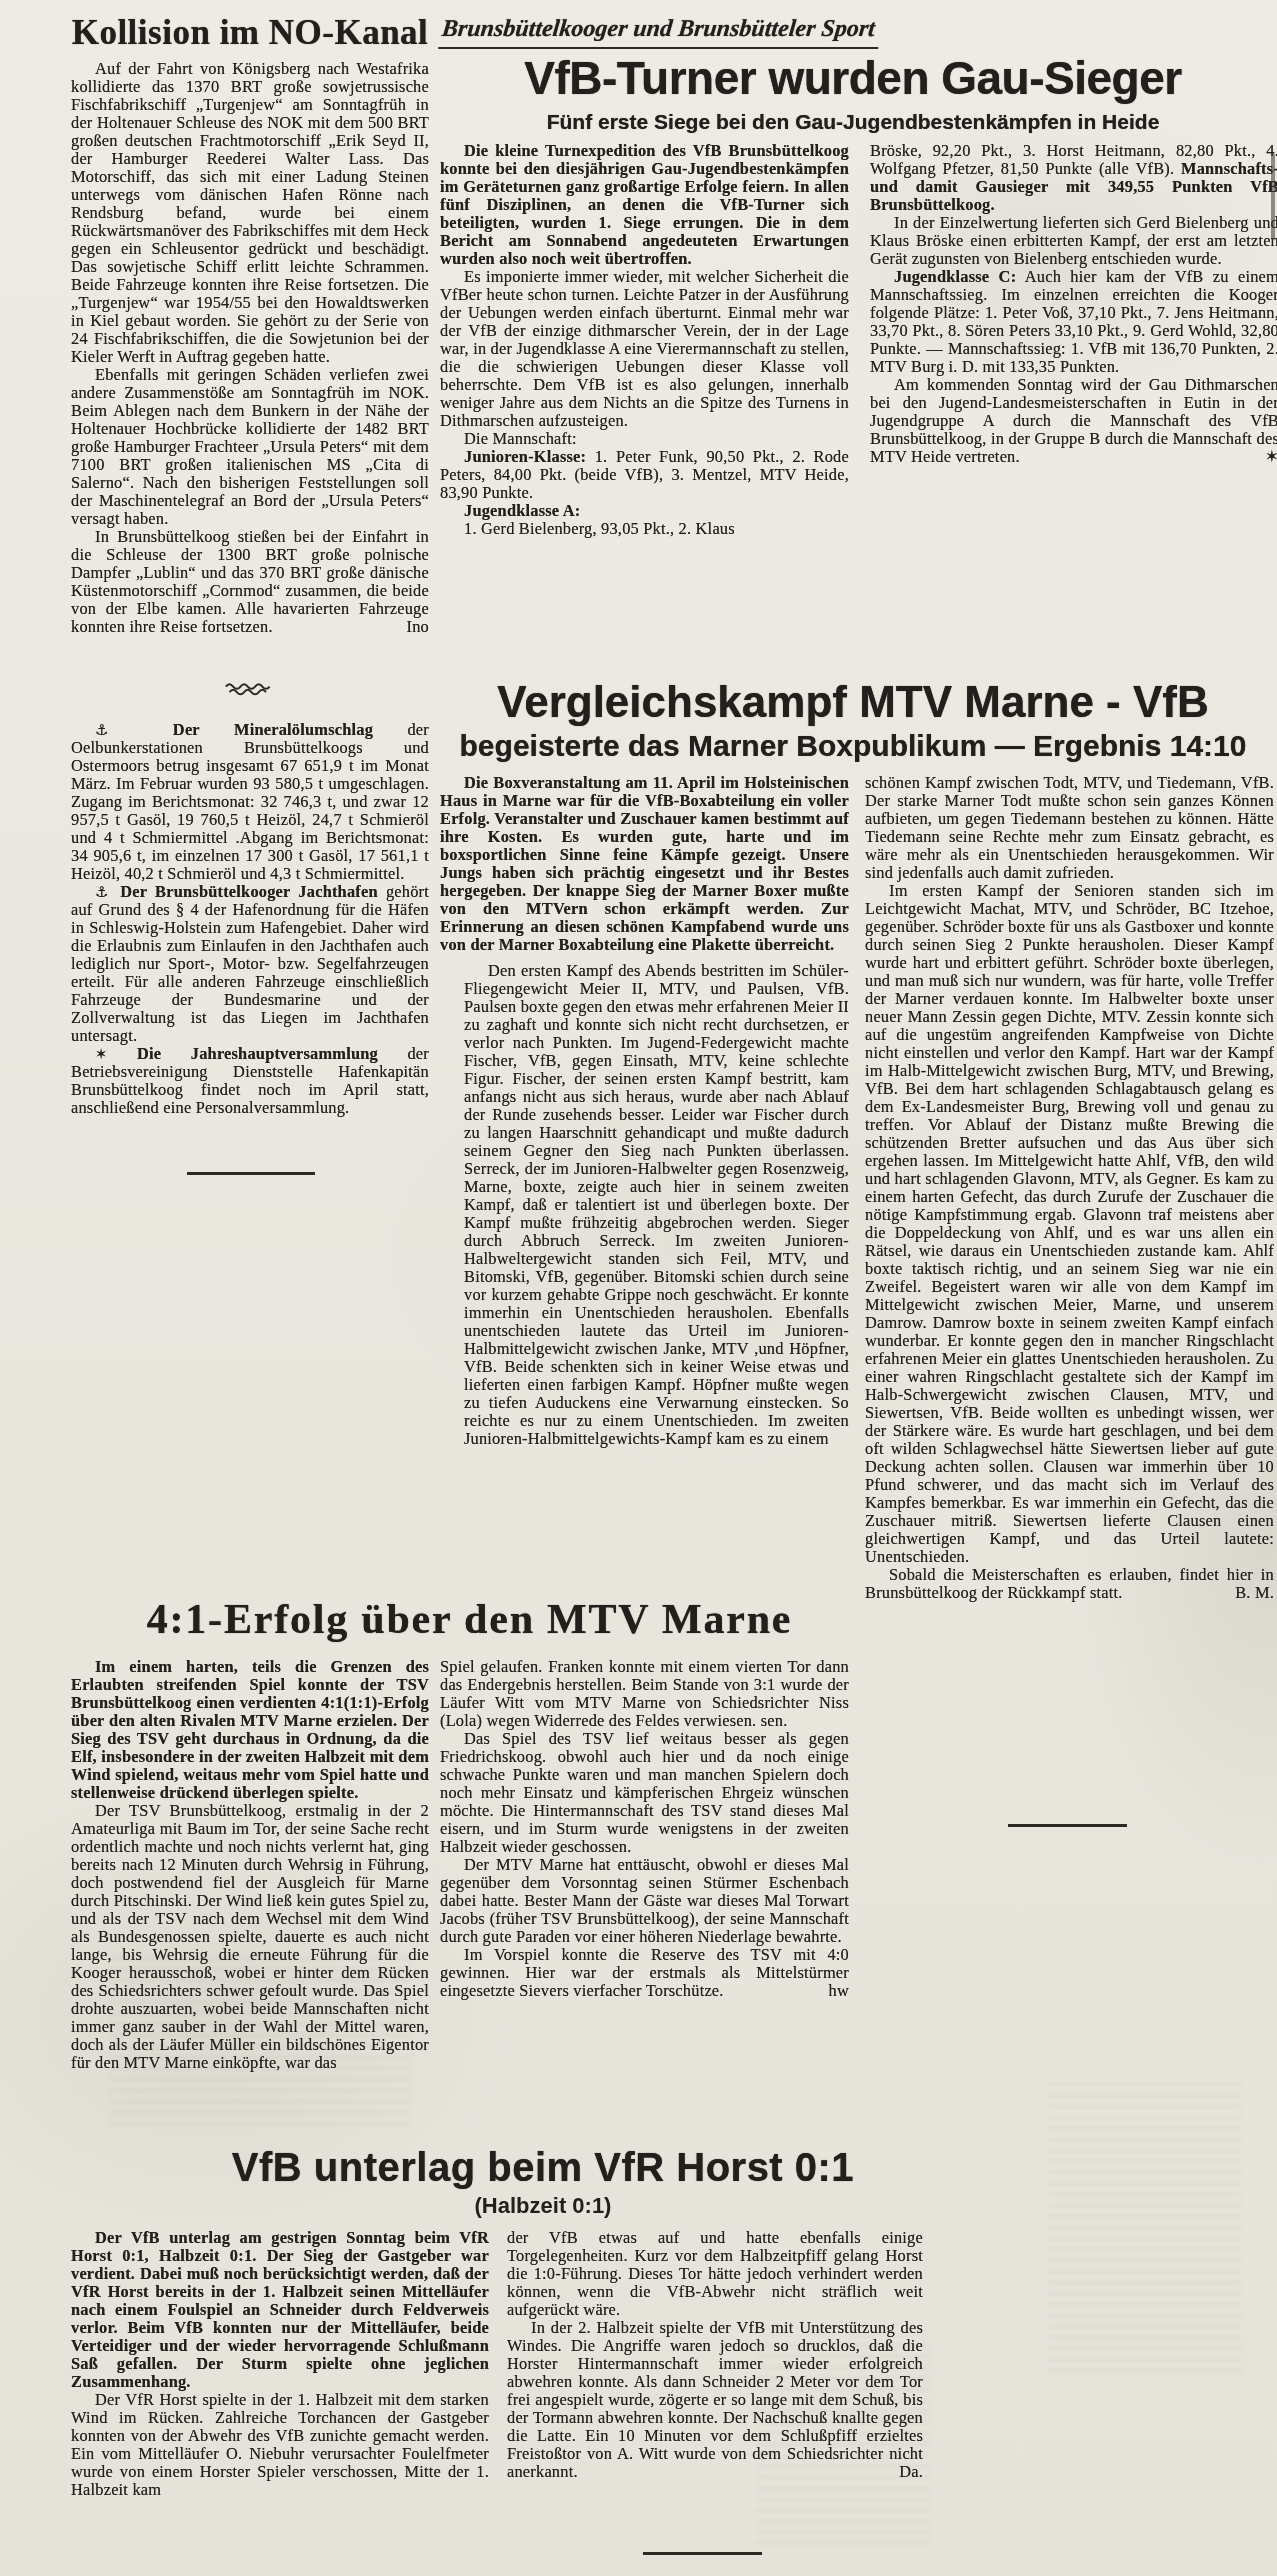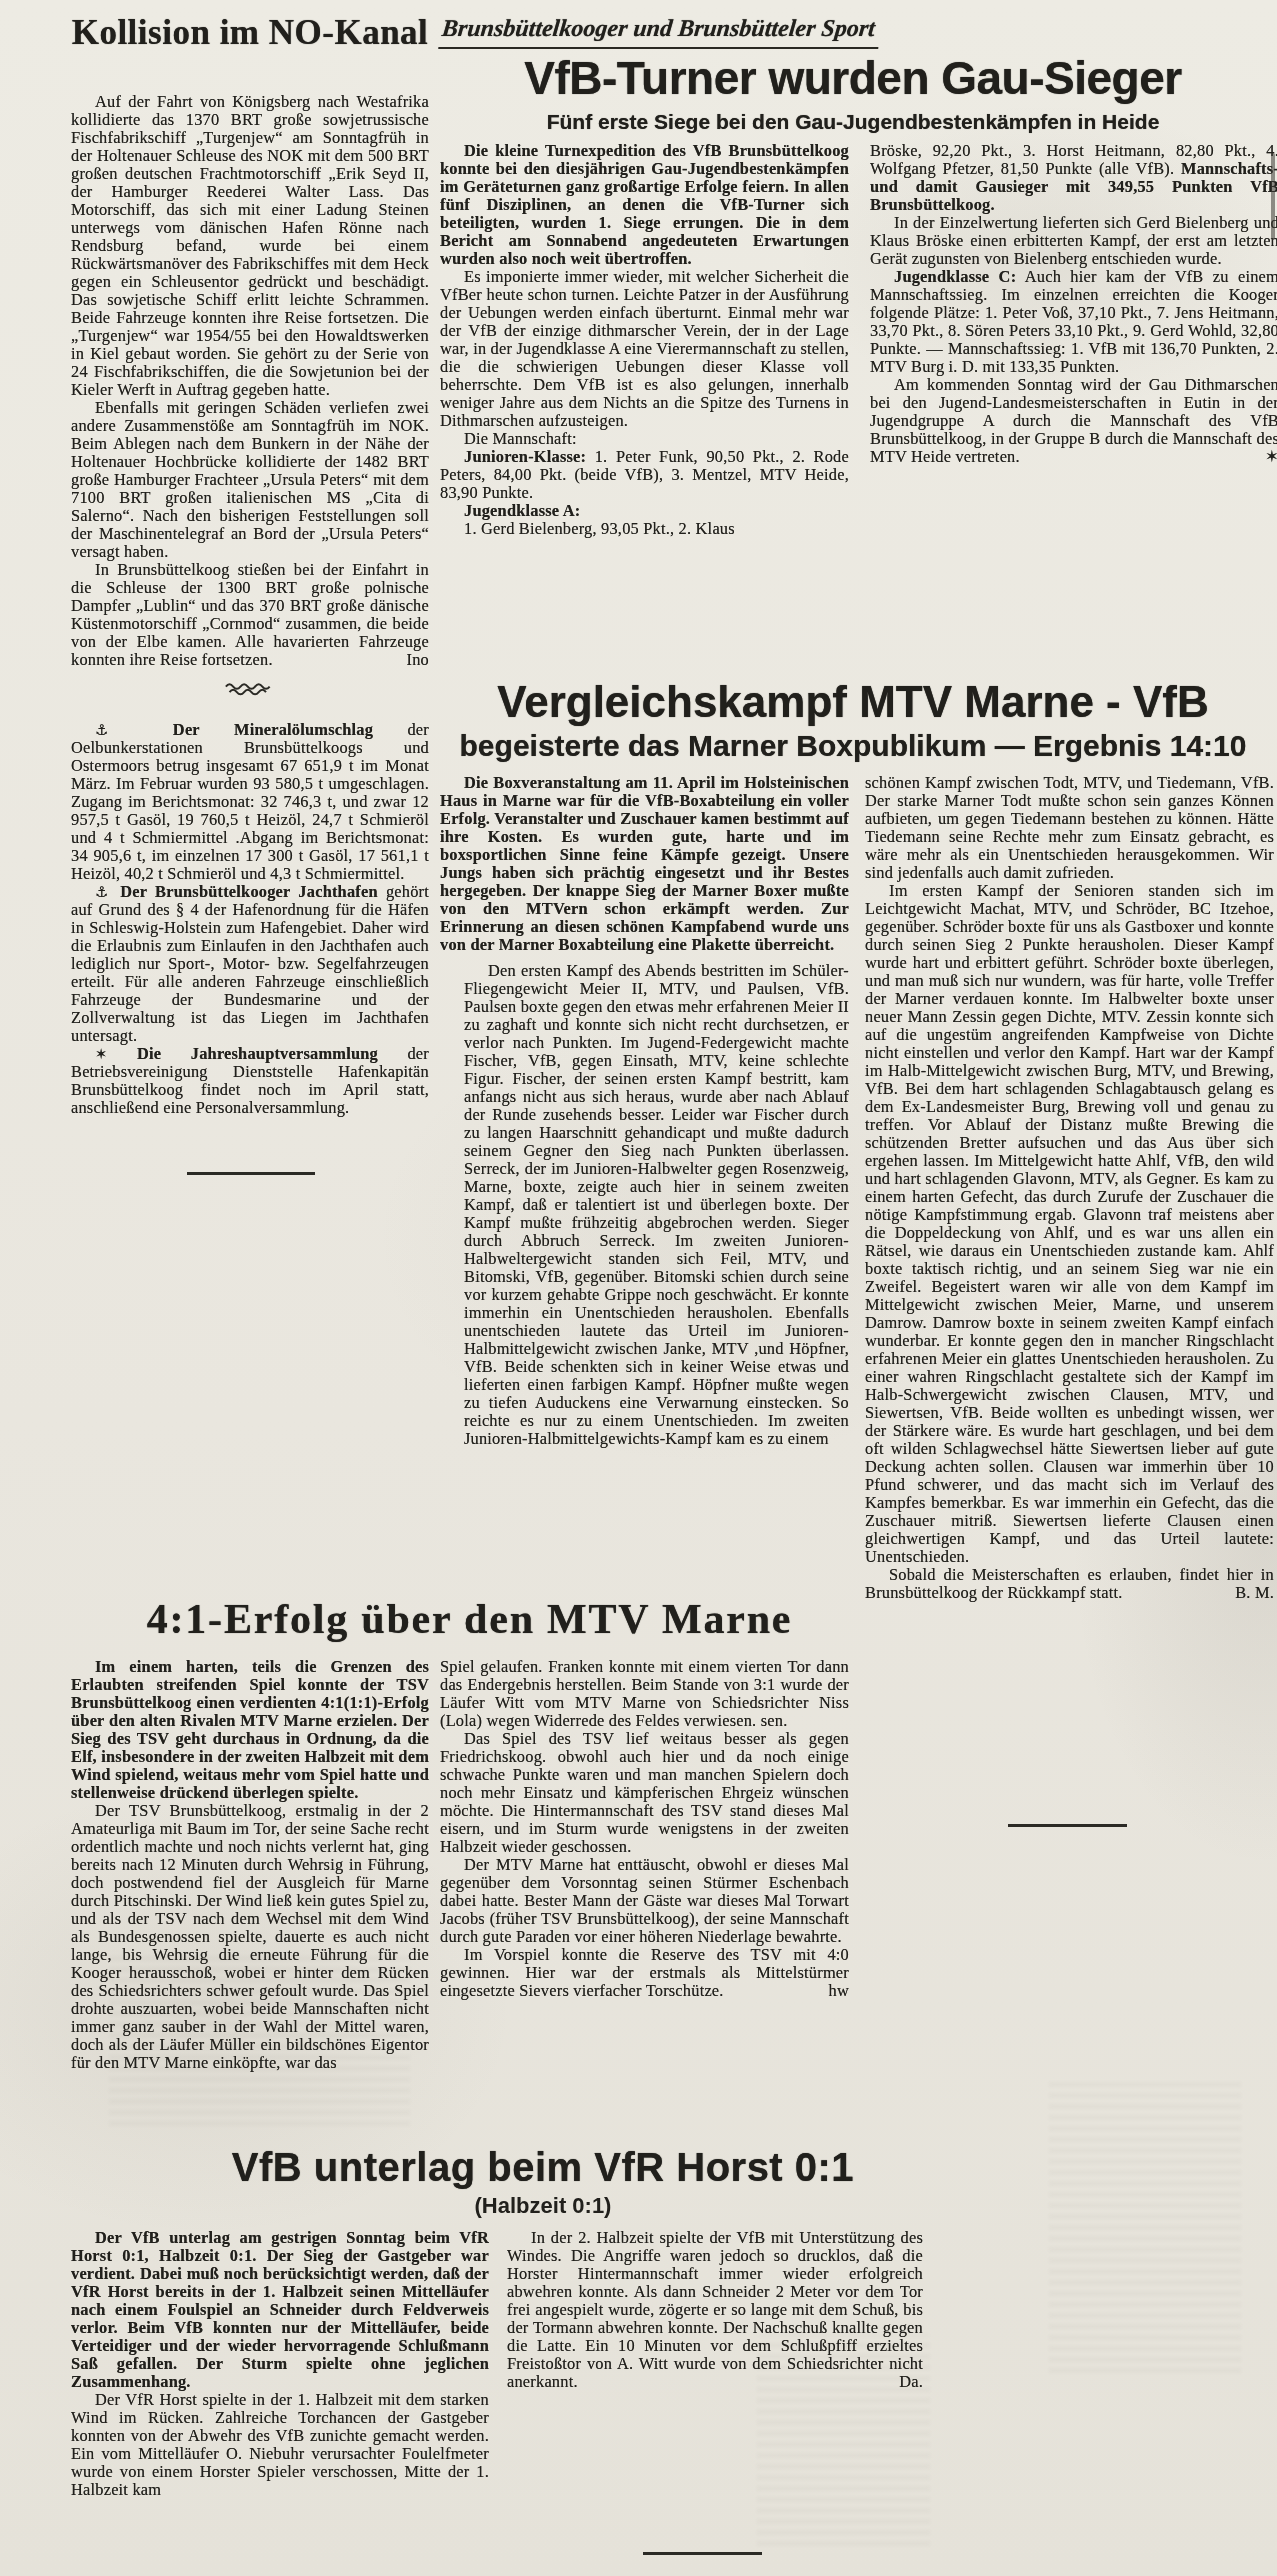--- a/index.html
+++ b/index.html
@@ -41,21 +41,21 @@
     background:repeating-linear-gradient(0deg,#4a463e 0 2.7px,transparent 2.7px 11px);}
   .smudge{position:absolute;background:#3c3a34;opacity:.55;border-radius:1.8px;}
 </style>
 </head>
 <body>
 
 <div class="page">
 
   <div class="abs h-serif kol-head center" style="left:71px;top:12.8px;width:358px;">Kollision im NO-Kanal</div>
 
-  <div class="abs body-text" style="left:71px;top:60px;width:358px;margin-top:33px;">
+  <div class="abs body-text" style="left:71px;top:60px;width:358px;">
     <p>Auf der Fahrt von Königsberg nach Westafrika kollidierte das 1370 BRT große sowjetrussische Fischfabrikschiff „Turgenjew“ am Sonntagfrüh in der Holtenauer Schleuse des NOK mit dem 500 BRT großen deutschen Frachtmotorschiff „Erik Seyd II, der Hamburger Reederei Walter Lass. Das Motorschiff, das sich mit einer Ladung Steinen unterwegs vom dänischen Hafen Rönne nach Rendsburg befand, wurde bei einem Rückwärtsmanöver des Fabrikschiffes mit dem Heck gegen ein Schleusentor gedrückt und beschädigt. Das sowjetische Schiff erlitt leichte Schrammen. Beide Fahrzeuge konnten ihre Reise fortsetzen. Die „Turgenjew“ war 1954/55 bei den Howaldtswerken in Kiel gebaut worden. Sie gehört zu der Serie von 24 Fischfabrikschiffen, die die Sowjetunion bei der Kieler Werft in Auftrag gegeben hatte.</p>
     <p>Ebenfalls mit geringen Schäden verliefen zwei andere Zusammenstöße am Sonntagfrüh im NOK. Beim Ablegen nach dem Bunkern in der Nähe der Holtenauer Hochbrücke kollidierte der 1482 BRT große Hamburger Frachteer „Ursula Peters“ mit dem 7100 BRT großen italienischen MS „Cita di Salerno“. Nach den bisherigen Feststellungen soll der Maschinentelegraf an Bord der „Ursula Peters“ versagt haben.</p>
     <p><span>In Brunsbüttelkoog stießen bei der Einfahrt in die Schleuse der 1300 BRT große polnische Dampfer „Lublin“ und das 370 BRT große dänische Küstenmotorschiff „Cornmod“ zusammen, die beide von der Elbe kamen. Alle havarierten Fahrzeuge konnten ihre Reise fortsetzen.</span><span class="sig">Ino</span></p>
   </div>
 
   <div class="abs" style="left:223px;top:682px;width:55px;height:14.6px;">
     <svg width="55" height="14.6" viewBox="0 0 60 16">
       <path d="M3 5 q4 -5 8 0 t8 0 t8 0 t8 0 t8 0 t8 0" stroke="#2b2a25" fill="none" stroke-width="2.2"></path>
       <path d="M7 11 q4 -5 8 0 t8 0 t8 0 t8 0 t8 0" stroke="#2b2a25" fill="none" stroke-width="2.2"></path>
     </svg>
@@ -124,20 +124,21 @@
 
   <div class="abs h-sans horst-head center" style="left:137px;top:2144px;width:812px;">VfB unterlag beim VfR Horst 0:1</div>
   <div class="abs h-sans center" style="left:137px;top:2193px;width:812px;font-size:22px;line-height:25.5px;">(Halbzeit 0:1)</div>
 
   <div class="abs body-text" style="left:71px;top:2229px;width:418px;">
     <p class="lead-para">Der VfB unterlag am gestrigen Sonntag beim VfR Horst 0:1, Halbzeit 0:1. Der Sieg der Gastgeber war verdient. Dabei muß noch berücksichtigt werden, daß der VfR Horst bereits in der 1. Halbzeit seinen Mittelläufer nach einem Foulspiel an Schneider durch Feldverweis verlor. Beim VfB konnten nur der Mittelläufer, beide Verteidiger und der wieder hervorragende Schlußmann Saß gefallen. Der Sturm spielte ohne jeglichen Zusammenhang.</p>
     <p>Der VfR Horst spielte in der 1. Halbzeit mit dem starken Wind im Rücken. Zahlreiche Torchancen der Gastgeber konnten von der Abwehr des VfB zunichte gemacht werden. Ein vom Mittelläufer O. Niebuhr verursachter Foulelfmeter wurde von einem Horster Spieler verschossen, Mitte der 1. Halbzeit kam</p>
   </div>
 
   <div class="abs body-text" style="left:507px;top:2229px;width:416px;">
+    <p class="cont">der VfB etwas auf und hatte ebenfalls einige Torgelegenheiten. Kurz vor dem Halbzeitpfiff gelang Horst die 1:0-Führung. Dieses Tor hätte jedoch verhindert werden können, wenn die VfB-Abwehr nicht sträflich weit aufgerückt wäre.</p>
     <p><span>In der 2. Halbzeit spielte der VfB mit Unterstützung des Windes. Die Angriffe waren jedoch so drucklos, daß die Horster Hintermannschaft immer wieder erfolgreich abwehren konnte. Als dann Schneider 2 Meter vor dem Tor frei angespielt wurde, zögerte er so lange mit dem Schuß, bis der Tormann abwehren konnte. Der Nachschuß knallte gegen die Latte. Ein 10 Minuten vor dem Schlußpfiff erzieltes Freistoßtor von A. Witt wurde von dem Schiedsrichter nicht anerkannt.</span><span class="sig">Da.</span></p>
   </div>
 
   <div class="abs rule" style="left:643px;top:2552px;width:119px;"></div>
 
   <div class="ghost" style="left:109px;top:1952px;width:301px;height:173px;"></div>
   <div class="ghost" style="left:757px;top:2335px;width:173px;height:210px;"></div>
   <div class="ghost" style="left:1049px;top:2080px;width:192px;height:292px;"></div>
   <div class="smudge" style="left:1271px;top:153px;width:3.6px;height:87px;"></div>
 

